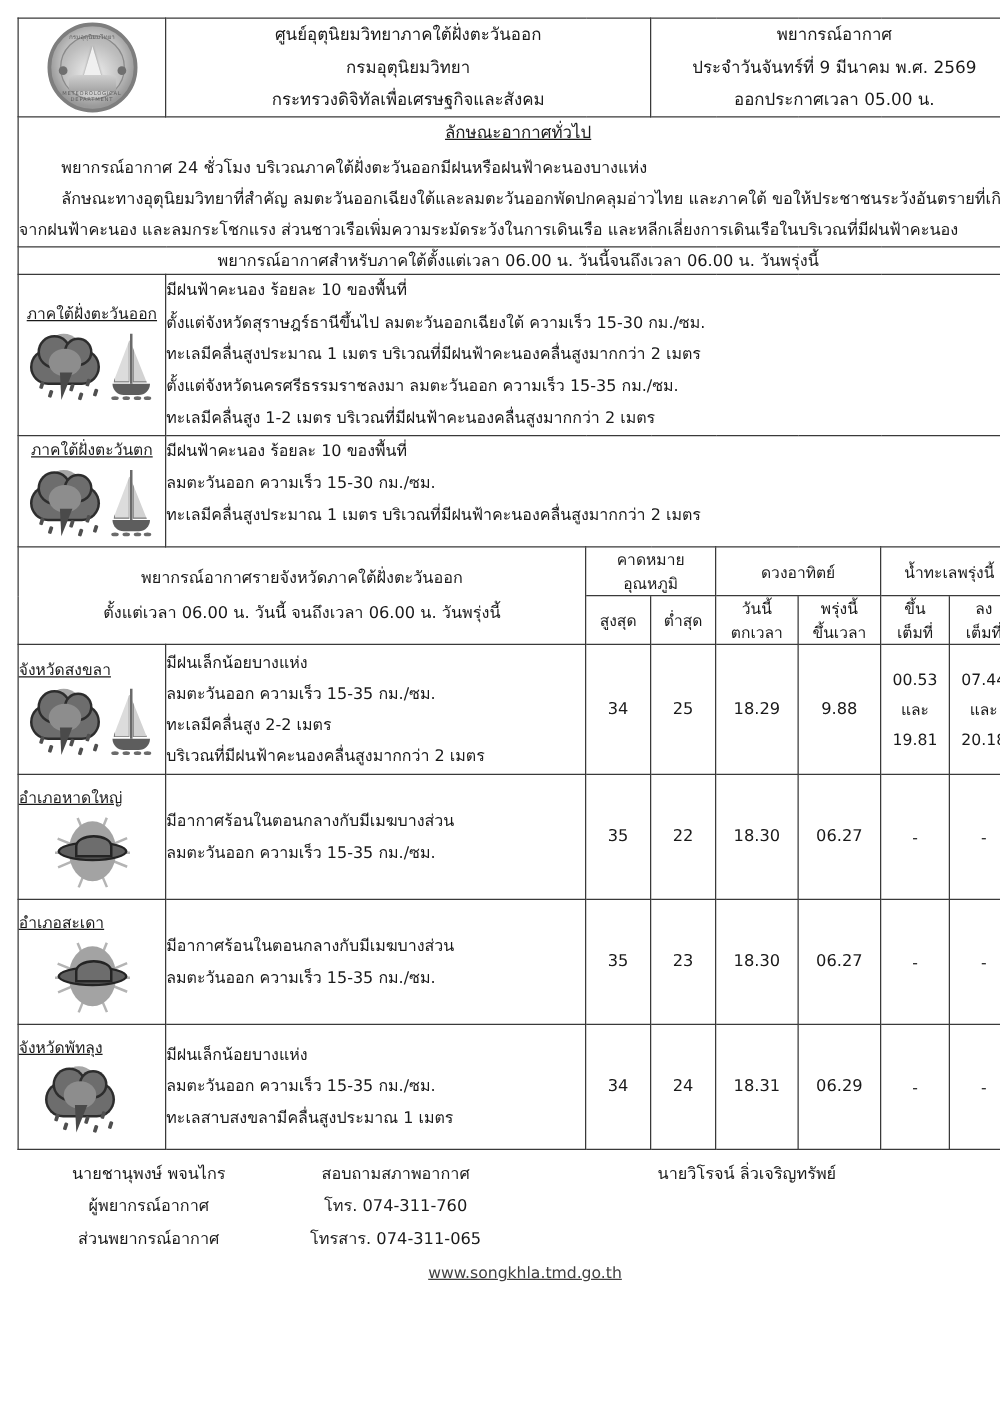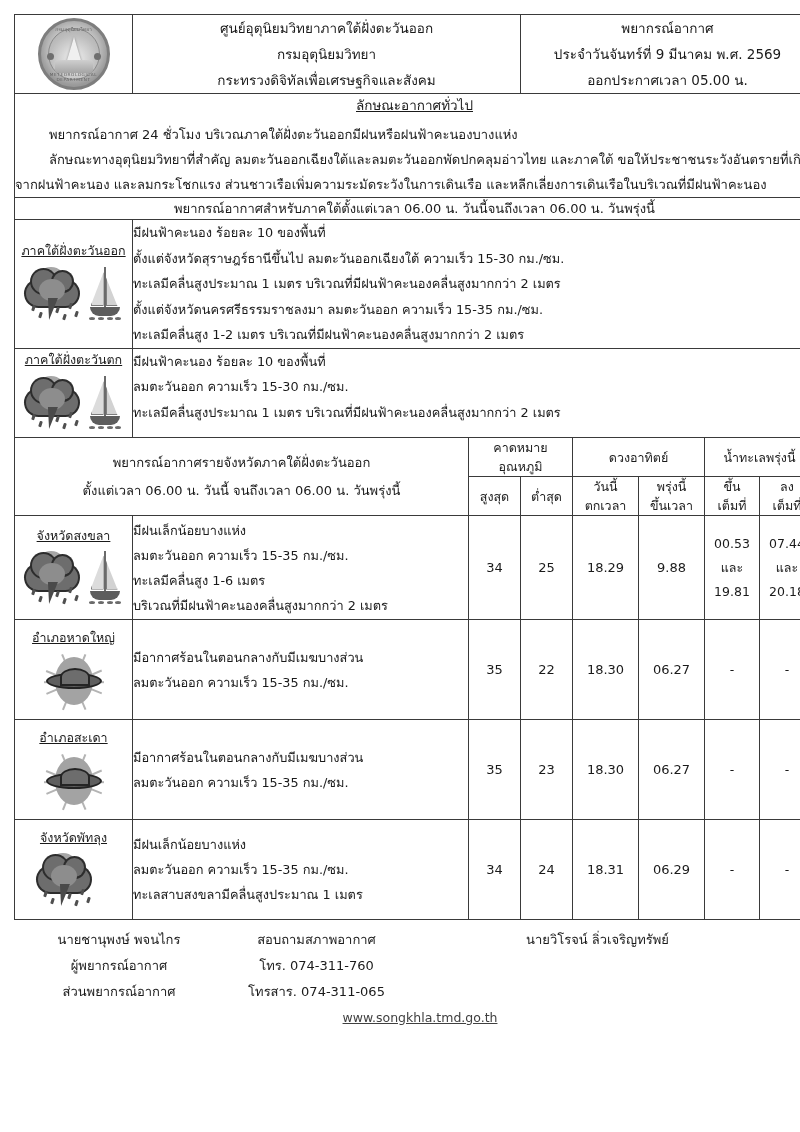--- a/index.html
+++ b/index.html
@@ -163,21 +163,21 @@
     content: ""; position: absolute; left: 12px; top: -7px; width: 26px; height: 14px;
     background: #6d6d6d; border: 2px solid #242424; border-radius: 50% 50% 0 0;
   }
 
   
   .pt-title { padding: 10px 6px; text-align: center; }
   .pt-title div { font-size: 13px; line-height: 28px; }
   .th-c { text-align: center; font-size: 12.5px; line-height: 19px; padding: 5px 2px; }
 
   
-  .pr-label { width: 118px; text-align: center; vertical-align: top; padding: 6px 2px; }
+  .pr-label { width: 118px; vertical-align: top; padding: 6px 2px; }
   .pr-label .nm { font-size: 12.5px; text-decoration: underline; display: inline-block; margin-bottom: 1px; }
   .pr-body { padding: 7px 10px; vertical-align: top; }
   .pr-body div { font-size: 12.8px; line-height: 25px; }
   .pr-num { text-align: center; font-size: 13px; }
   .pr-tide { text-align: center; font-size: 12.5px; line-height: 24px; }
 
   
   .footer { width: 772px; margin-top: 7px; position: relative; }
   .frow { display: flex; }
   .fc1 { width: 210px; text-align: center; }
@@ -389,21 +389,21 @@
             <div class="wave" style="left:1px"></div>
                 <div class="wave" style="left:10px"></div>
             <div class="wave" style="left:19px"></div>
                 <div class="wave" style="left:27px"></div>
           </div>
         </div>
       </td>
       <td class="pr-body">
         <div>มีฝนเล็กน้อยบางแห่ง</div>
         <div>ลมตะวันออก ความเร็ว 15-35 กม./ซม.</div>
-        <div>ทะเลมีคลื่นสูง 1-6 เมตร</div>
+        <div>ทะเลมีคลื่นสูง 2-2 เมตร</div>
         <div>บริเวณที่มีฝนฟ้าคะนองคลื่นสูงมากกว่า 2 เมตร</div>
       </td>
       <td class="pr-num">34</td>
       <td class="pr-num">25</td>
       <td class="pr-num">18.29</td>
       <td class="pr-num">9.88</td>
       <td class="pr-tide">
         <div>00.53</div>
         <div>และ</div>
         <div>19.81</div>

